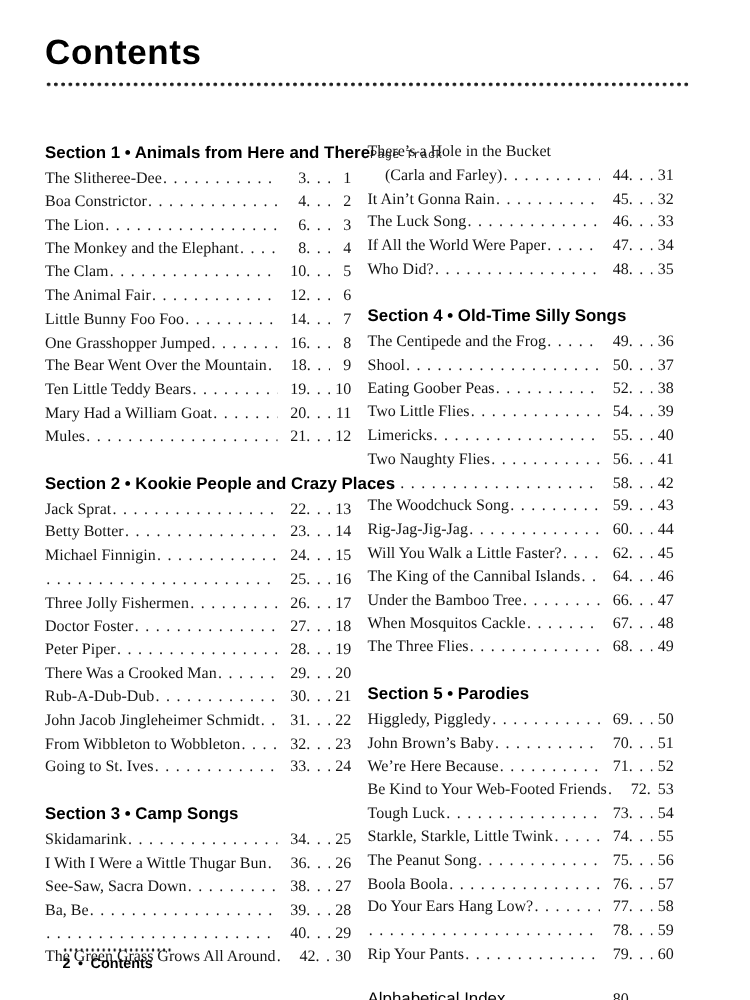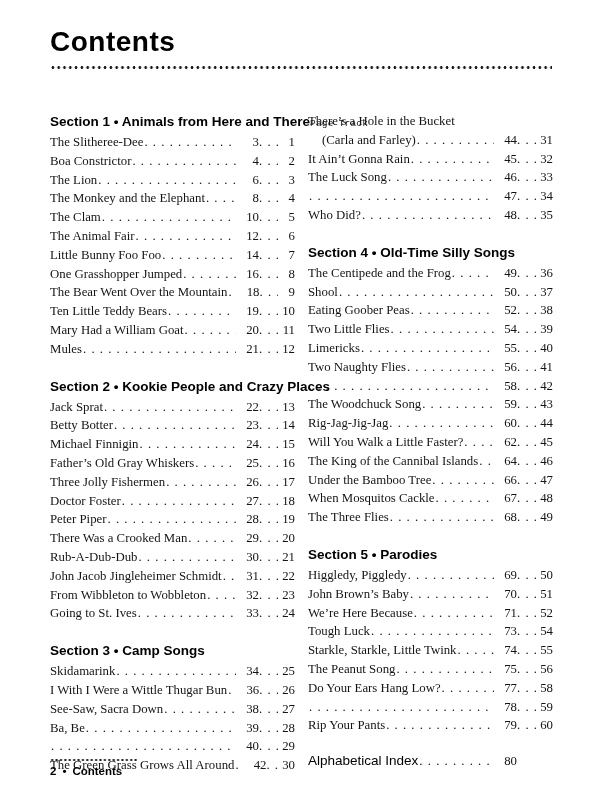--- a/index.html
+++ b/index.html
@@ -1,20 +1,20 @@
 <!DOCTYPE html>
 <html><head>
 <meta charset="utf-8">
 <style>
   html,body{margin:0;padding:0;background:#fff;}
   .page{
     position:relative;
     width:600px;height:800px;
     box-sizing:border-box;
-    padding:26px 48px 0 50px;
+    padding:26px 48px 0 36px;
     background:#fff;
     font-family:"Liberation Serif", serif;
     color:#141414;
     overflow:hidden;
   }
   
   .title{
     font-family:"Liberation Sans", sans-serif;
     font-weight:bold;
     font-size:28px;
@@ -228,21 +228,20 @@
             <span class="tk">14</span>
           </div>
           <div class="row">
             <span class="t">Michael Finnigin</span>
             <span class="dots"></span>
             <span class="pg">24</span>
             <span class="mid"></span>
             <span class="tk">15</span>
           </div>
           <div class="row">
-            <span class="t">Father’s Old Gray Whiskers</span>
             <span class="dots"></span>
             <span class="pg">25</span>
             <span class="mid"></span>
             <span class="tk">16</span>
           </div>
           <div class="row">
             <span class="t">Three Jolly Fishermen</span>
             <span class="dots"></span>
             <span class="pg">26</span>
             <span class="mid"></span>
@@ -365,20 +364,21 @@
             <span class="tk">32</span>
           </div>
           <div class="row">
             <span class="t">The Luck Song</span>
             <span class="dots"></span>
             <span class="pg">46</span>
             <span class="mid"></span>
             <span class="tk">33</span>
           </div>
           <div class="row">
+            <span class="t">If All the World Were Paper</span>
             <span class="dots"></span>
             <span class="pg">47</span>
             <span class="mid"></span>
             <span class="tk">34</span>
           </div>
           <div class="row">
             <span class="t">Who Did?</span>
             <span class="dots"></span>
             <span class="pg">48</span>
             <span class="mid"></span>
@@ -506,39 +506,53 @@
             <span class="tk">51</span>
           </div>
           <div class="row">
             <span class="t">We’re Here Because</span>
             <span class="dots"></span>
             <span class="pg">71</span>
             <span class="mid"></span>
             <span class="tk">52</span>
           </div>
           <div class="row">
+            <span class="t">Be Kind to Your Web-Footed Friends</span>
+            <span class="dots"></span>
+            <span class="pg">72</span>
+            <span class="mid"></span>
+            <span class="tk">53</span>
+          </div>
+          <div class="row">
             <span class="t">Tough Luck</span>
             <span class="dots"></span>
             <span class="pg">73</span>
             <span class="mid"></span>
             <span class="tk">54</span>
           </div>
           <div class="row">
             <span class="t">Starkle, Starkle, Little Twink</span>
             <span class="dots"></span>
             <span class="pg">74</span>
             <span class="mid"></span>
             <span class="tk">55</span>
           </div>
           <div class="row">
             <span class="t">The Peanut Song</span>
             <span class="dots"></span>
             <span class="pg">75</span>
             <span class="mid"></span>
             <span class="tk">56</span>
+          </div>
+          <div class="row">
+            <span class="t">Boola Boola</span>
+            <span class="dots"></span>
+            <span class="pg">76</span>
+            <span class="mid"></span>
+            <span class="tk">57</span>
           </div>
           <div class="row">
             <span class="t">Do Your Ears Hang Low?</span>
             <span class="dots"></span>
             <span class="pg">77</span>
             <span class="mid"></span>
             <span class="tk">58</span>
           </div>
           <div class="row">
             <span class="dots"></span>

